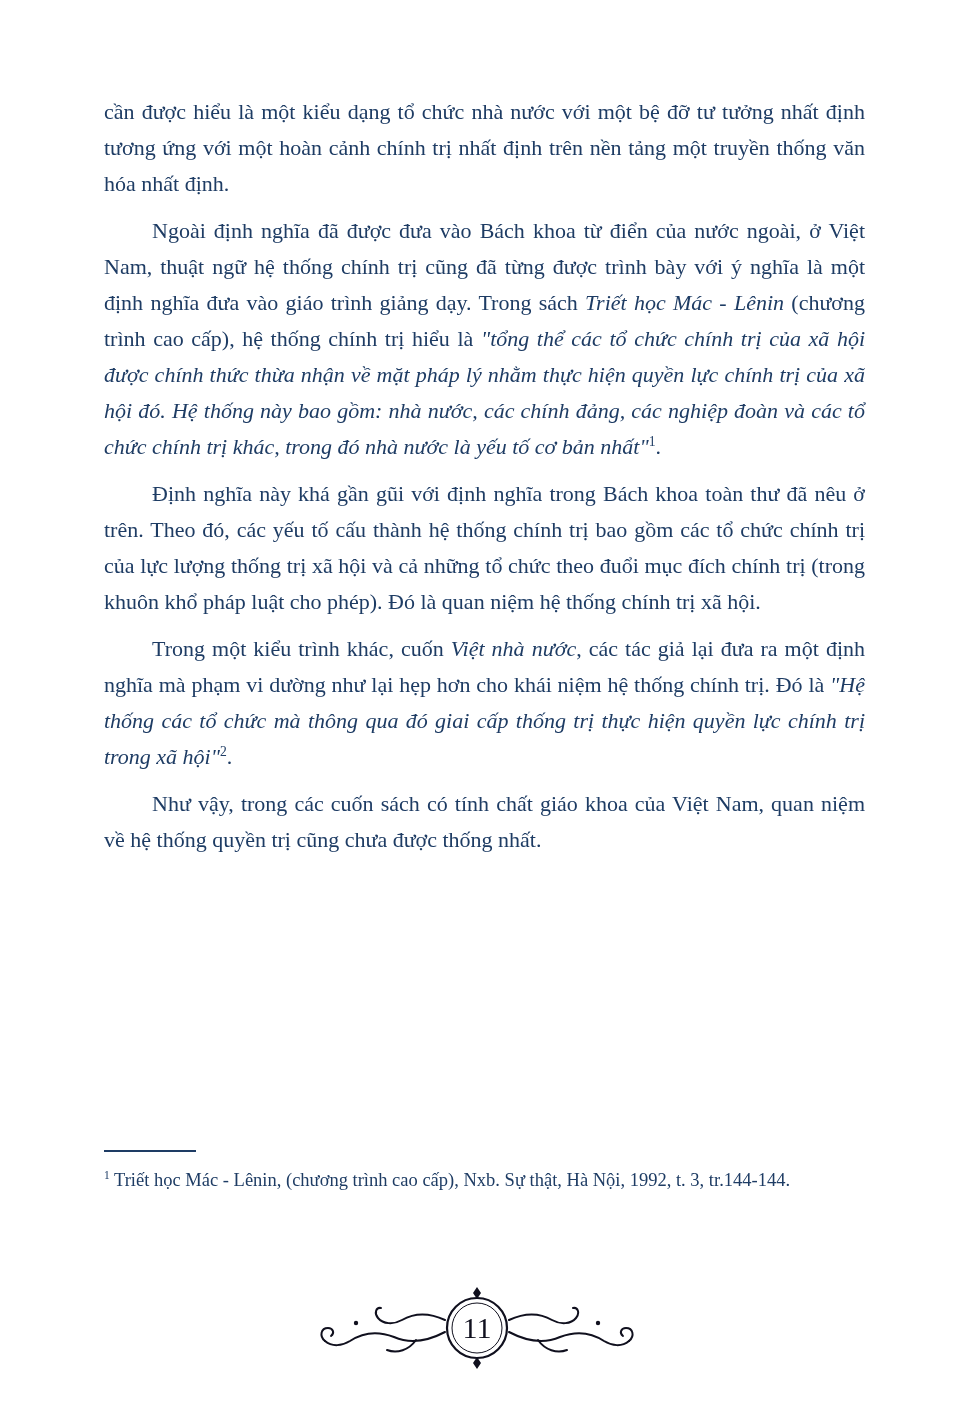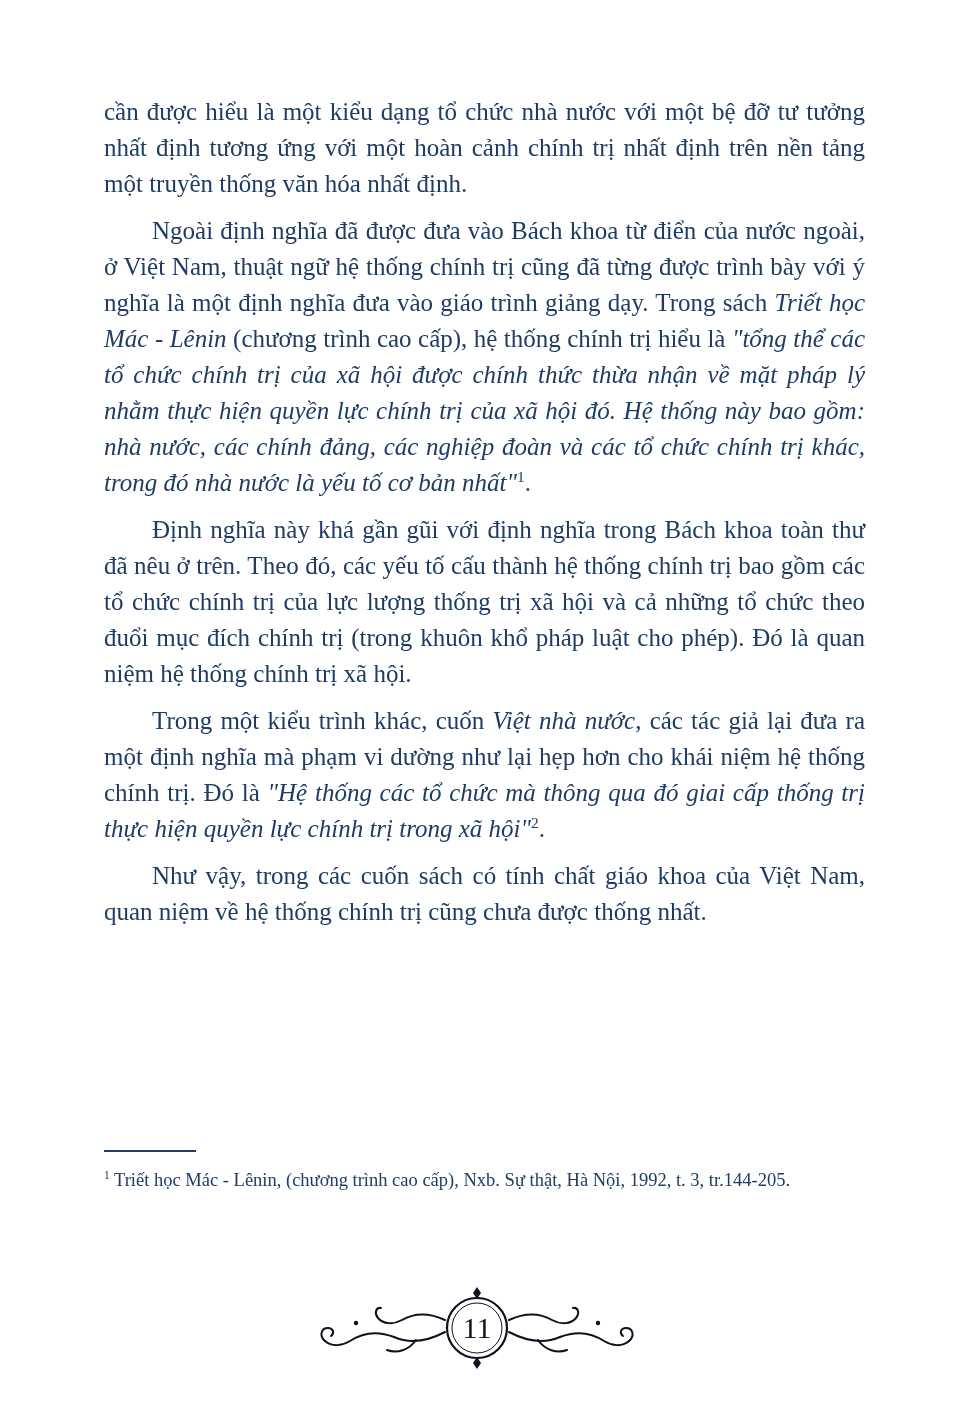--- a/index.html
+++ b/index.html
@@ -6,21 +6,21 @@
   html, body { background:#ffffff; }
   .page {
     width:965px; height:1418px;
     background:var(--background, #ffffff);
     position:relative; margin:0 auto; overflow:hidden;
     font-family:"Liberation Serif","DejaVu Serif",serif;
     color:var(--text, #1e3c64);
   }
   .body-text {
     position:absolute; left:104px; right:100px; top:94px;
-    font-size:25px; line-height:36px; text-align:justify;
+    font-size:22px; line-height:36px; text-align:justify;
   }
   .para { margin-bottom:11px; }
   .para.indent { text-indent:48px;font-family:Liberation Serif, serif; }
   .para em { font-style:italic; }
   sup { font-size:0.62em; vertical-align:super; line-height:0; }
   .footnote-block { position:absolute; left:104px; right:100px; top:1150px; }
   .fn-rule { width:92px; border-top:2px solid var(--text, #1e3c64); margin-bottom:14px; }
   .footnote {
     font-size:18.5px; line-height:29px; text-align:justify;
     padding-left:22px; text-indent:-22px; margin-bottom:3px;
@@ -38,27 +38,27 @@
 </head>
 <body>
 
 <div class="page">
 
   <div class="body-text">
       <p class="para"><span>cần được hiểu là một kiểu dạng tổ chức nhà nước với một bệ đỡ tư tưởng nhất định tương ứng với một hoàn cảnh chính trị nhất định trên nền tảng một truyền thống văn hóa nhất định.</span></p>
       <p class="para indent"><span>Ngoài định nghĩa đã được đưa vào Bách khoa từ điển của nước ngoài, ở Việt Nam, thuật ngữ hệ thống chính trị cũng đã từng được trình bày với ý nghĩa là một định nghĩa đưa vào giáo trình giảng dạy. Trong sách </span><em>Triết học Mác - Lênin</em><span> (chương trình cao cấp), hệ thống chính trị hiểu là </span><em>"tổng thể các tổ chức chính trị của xã hội được chính thức thừa nhận về mặt pháp lý nhằm thực hiện quyền lực chính trị của xã hội đó. Hệ thống này bao gồm: nhà nước, các chính đảng, các nghiệp đoàn và các tổ chức chính trị khác, trong đó nhà nước là yếu tố cơ bản nhất"</em><sup>1</sup><span>.</span></p>
       <p class="para indent"><span>Định nghĩa này khá gần gũi với định nghĩa trong Bách khoa toàn thư đã nêu ở trên. Theo đó, các yếu tố cấu thành hệ thống chính trị bao gồm các tổ chức chính trị của lực lượng thống trị xã hội và cả những tổ chức theo đuổi mục đích chính trị (trong khuôn khổ pháp luật cho phép). Đó là quan niệm hệ thống chính trị xã hội.</span></p>
       <p class="para indent"><span>Trong một kiểu trình khác, cuốn </span><em>Việt nhà nước</em><span>, các tác giả lại đưa ra một định nghĩa mà phạm vi dường như lại hẹp hơn cho khái niệm hệ thống chính trị. Đó là </span><em>"Hệ thống các tổ chức mà thông qua đó giai cấp thống trị thực hiện quyền lực chính trị trong xã hội"</em><sup>2</sup><span>.</span></p>
-      <p class="para indent"><span>Như vậy, trong các cuốn sách có tính chất giáo khoa của Việt Nam, quan niệm về hệ thống chính trị cũng chưa được thống nhất.</span></p>
+      <p class="para indent"><span>Như vậy, trong các cuốn sách có tính chất giáo khoa của Việt Nam, quan niệm về hệ thống quyền trị cũng chưa được thống nhất.</span></p>
     </div>
 
   <div class="footnote-block">
     <div class="fn-rule"></div>
     <div>
-        <p class="footnote"><sup>1</sup> <span>Triết học Mác - Lênin, (chương trình cao cấp), Nxb. Sự thật, Hà Nội, 1992, t. 3, tr.144-205.</span></p>
+        <p class="footnote"><sup>1</sup> <span>Triết học Mác - Lênin, (chương trình cao cấp), Nxb. Sự thật, Hà Nội, 1992, t. 3, tr.144-144.</span></p>
       </div>
   </div>
 
   <div class="ornament-wrap">
     <svg width="330" height="96" viewBox="0 0 330 96">
 
       <g fill="none" stroke="currentColor">
         <circle cx="165" cy="48" r="30" stroke-width="2.2"></circle>
         <circle cx="165" cy="48" r="25" stroke-width="1"></circle>
       </g>

